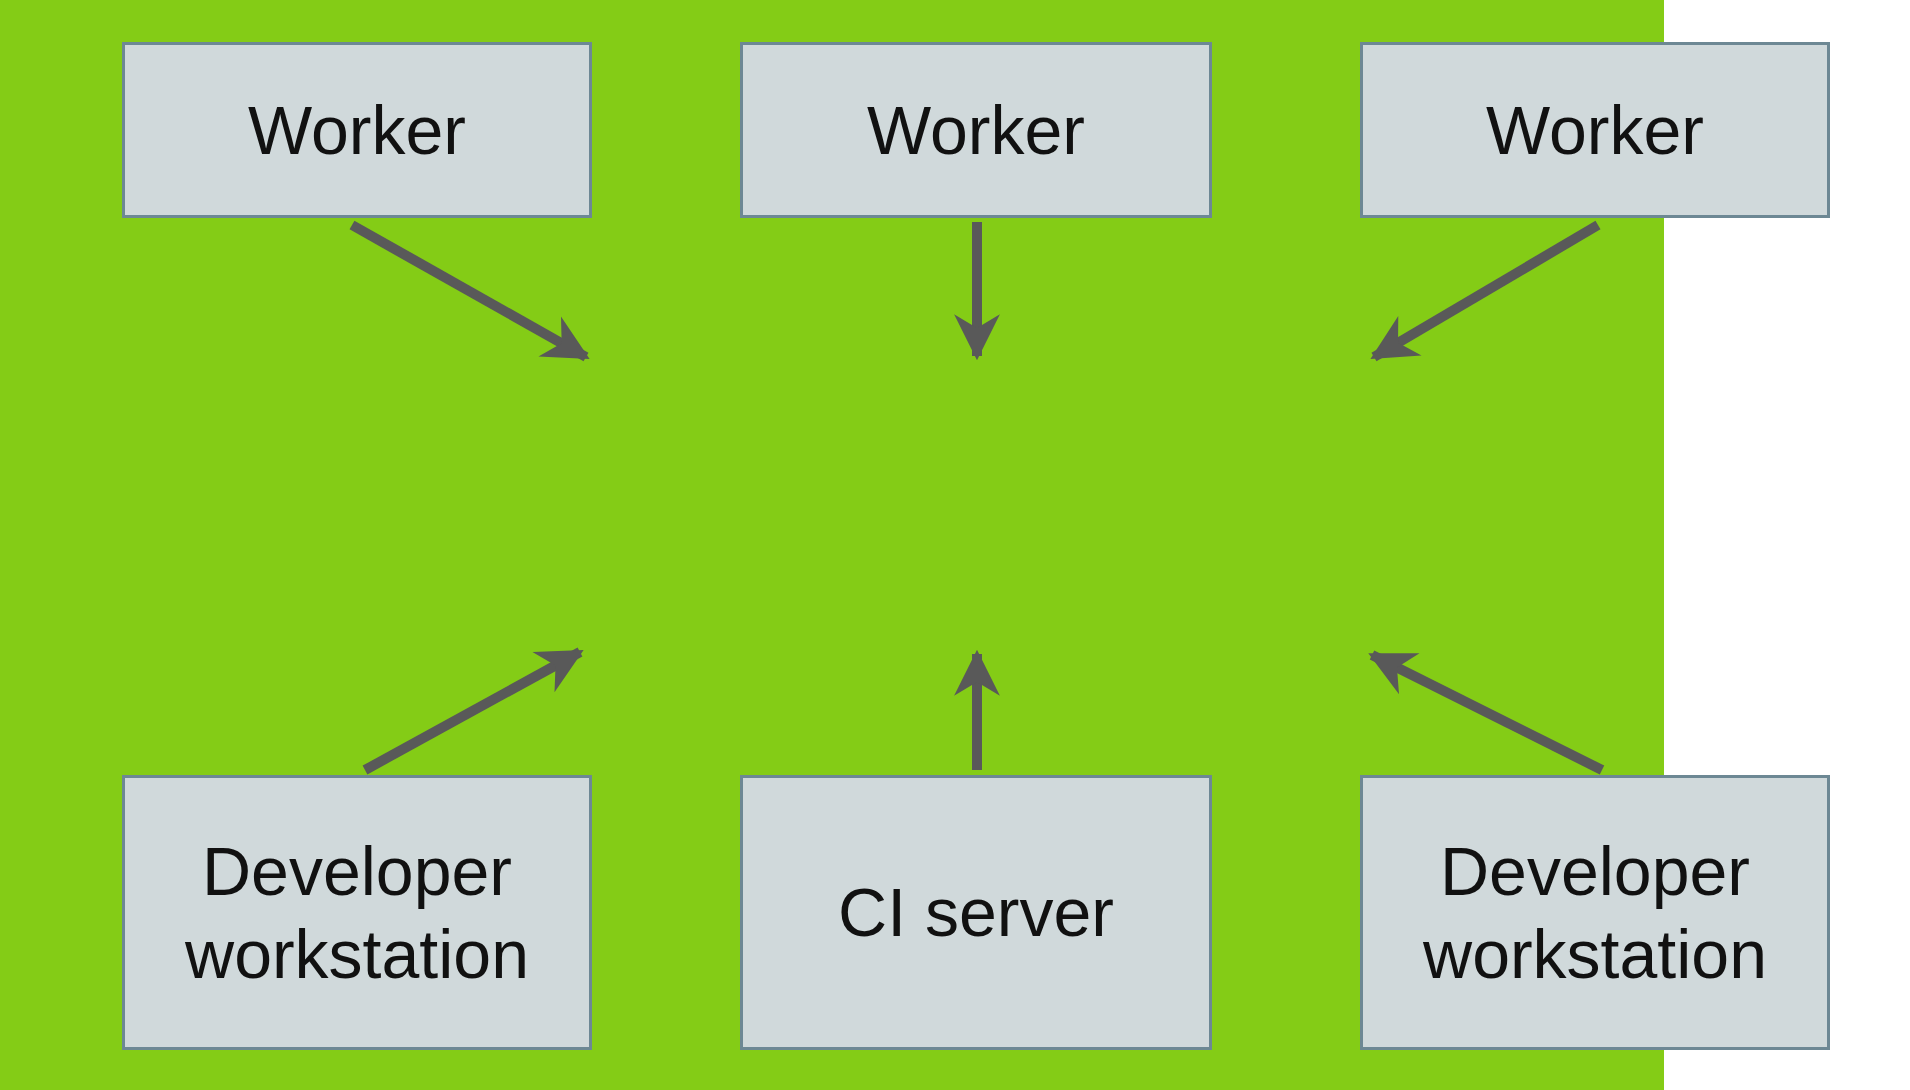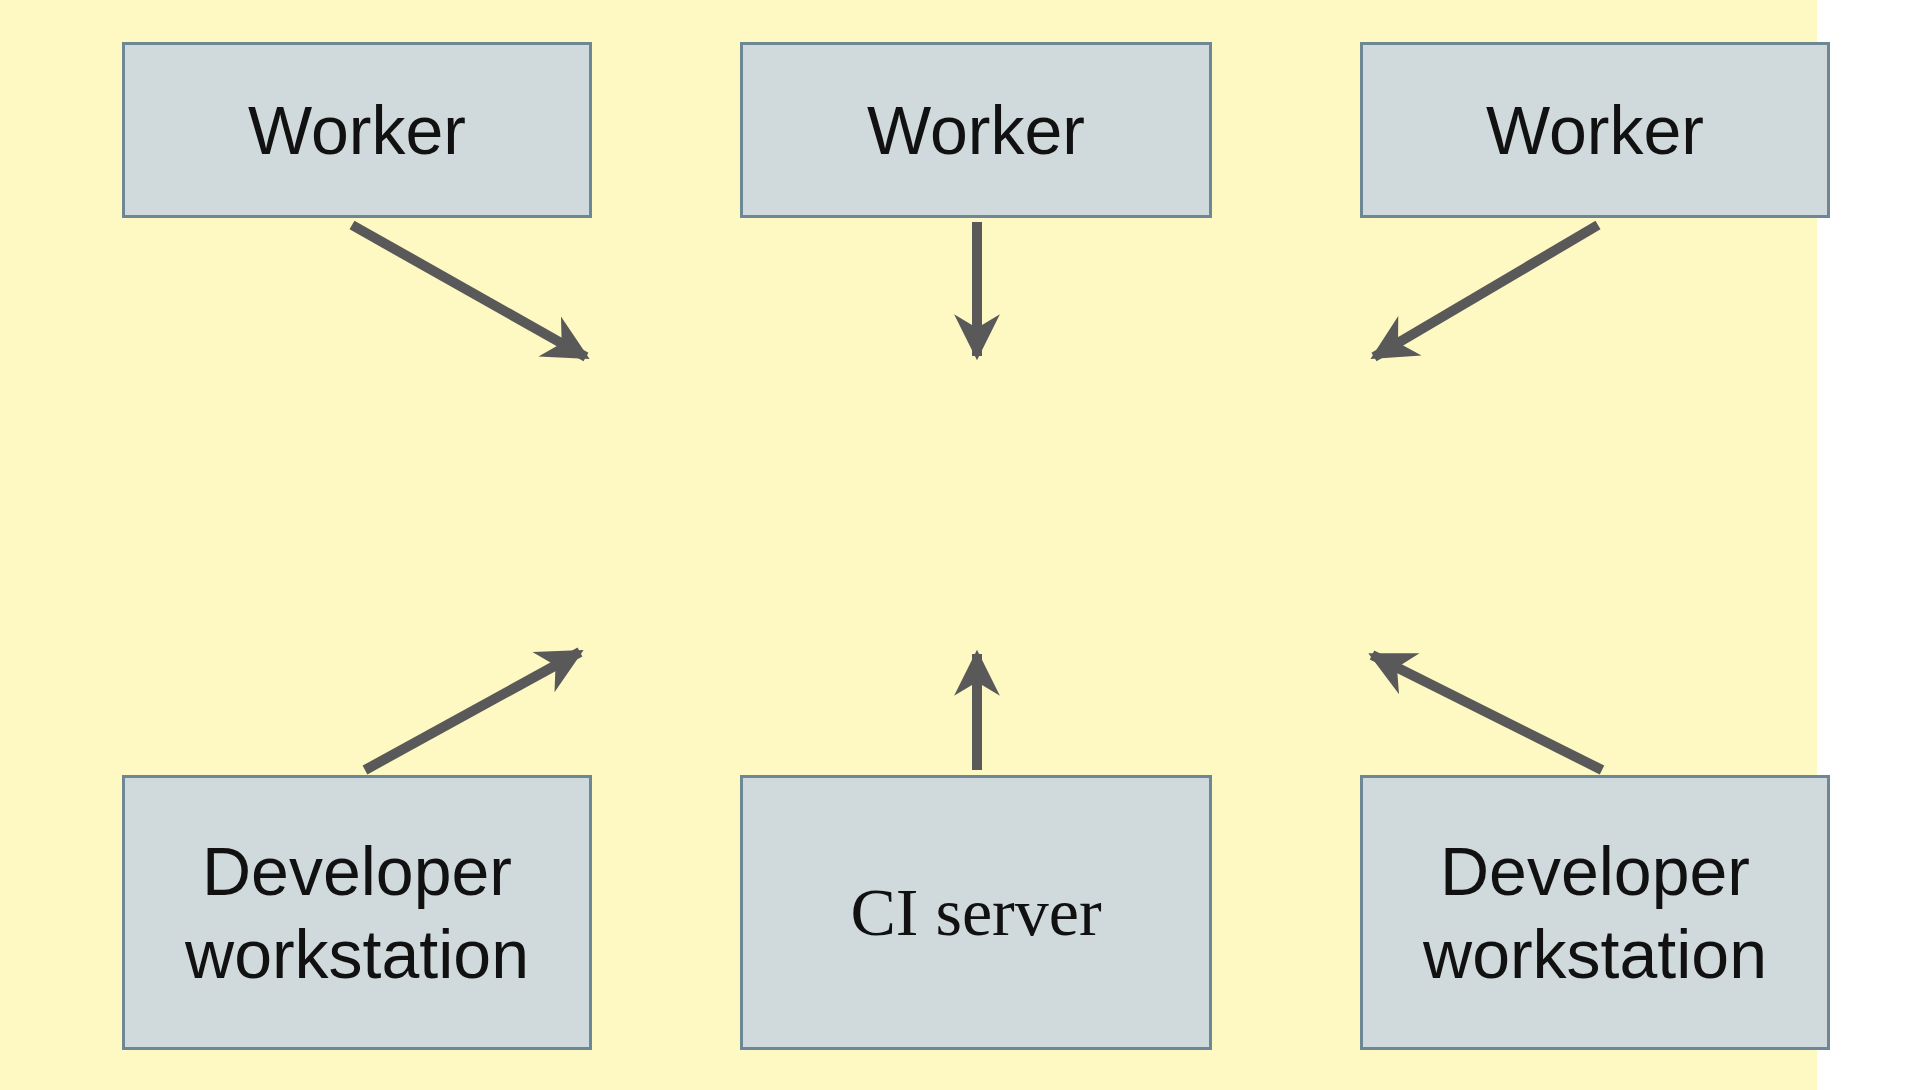--- a/index.html
+++ b/index.html
@@ -8,23 +8,23 @@
     background: #ffffff;
   }
   body {
     width: 1910px;
     height: 1090px;
     overflow: hidden;
     font-family: "Liberation Sans", sans-serif;
   }
   .canvas {
     position: relative;
-    width: 1817px;
+    width: 1664px;
     height: 1090px;
-    background: #fef9c3;
+    background: #84cc16;
   }
   .arrows {
     position: absolute;
     left: 0;
     top: 0;
     width: 1910px;
     height: 1090px;
     pointer-events: none;
   }
   .arrows line {
@@ -43,21 +43,21 @@
     font-size: 68px;
     line-height: 1.22;
     color: #111111;
     padding: 0 28px;
   }
   .node-worker-left   { left: 122px;  top: 42px;  width: 470px; height: 176px; }
   .node-worker-middle { left: 740px;  top: 42px;  width: 472px; height: 176px; }
   .node-worker-right  { left: 1360px; top: 42px;  width: 470px; height: 176px; }
   .node-build-master  { left: 593px;  top: 368px; width: 767px; height: 276px; }
   .node-dev-left      { left: 122px;  top: 775px; width: 470px; height: 275px; }
-  .node-ci-server     { left: 740px;  top: 775px; width: 472px; height: 275px; font-family: Liberation Serif, serif; }
+  .node-ci-server     { left: 740px;  top: 775px; width: 472px; height: 275px; }
   .node-dev-right     { left: 1360px; top: 775px; width: 470px; height: 275px; }
 </style>
 </head>
 <body>
 
 <div class="canvas">
 
   <svg class="arrows" viewBox="0 0 1910 1090" xmlns="http://www.w3.org/2000/svg">
     <defs>
       <marker id="arrowhead" viewBox="0 0 12 12" refX="10.5" refY="6" markerWidth="5" markerHeight="5" orient="auto" markerUnits="strokeWidth">

